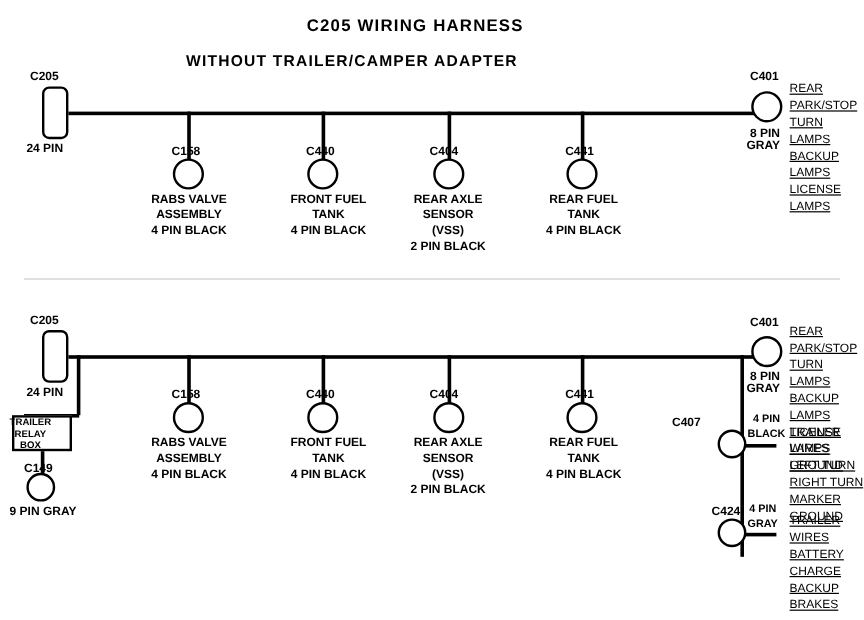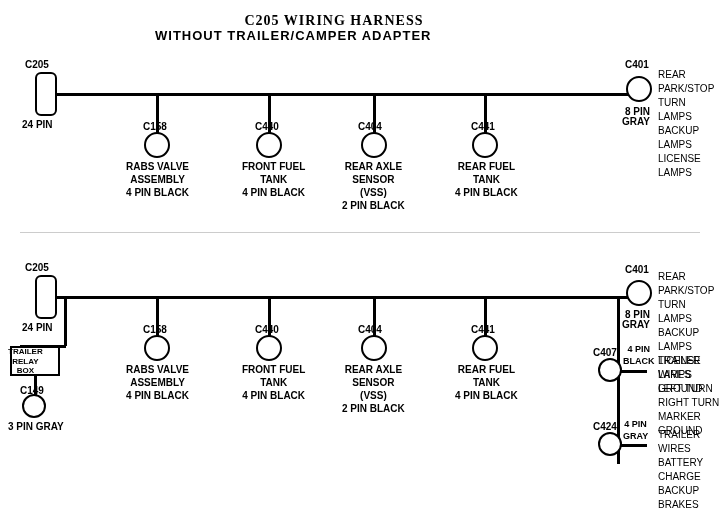--- a/index.html
+++ b/index.html
@@ -59,37 +59,38 @@
     .label {
       position: absolute;
       text-align: center;
       line-height: 1.3;
       font-weight: bold;
     }
     .label-left {
       position: absolute;
       text-align: left;
       line-height: 1.3;
+      text-decoration: underline;
     }
     .divider {
       position: absolute;
       background: #ccc;
       height: 1px;
       width: 680px;
       left: 20px;
     }
   </style>
 </head>
 <body>
 
 <div class="diagram-container">
 
-  <div class="page-title" style="position:absolute;top:5px;left:0;width:668px;font-family:Liberation Serif, serif;">C205 WIRING HARNESS</div>
+  <div class="page-title" style="position:absolute;top:5px;left:12px;width:668px;">C205 WIRING HARNESS</div>
 
-  <div class="section-label" style="top:28px;left:155px;">WITHOUT  TRAILER/CAMPER  ADAPTER</div>
+  <div class="section-label" style="top:43px;left:155px;">WITHOUT  TRAILER/CAMPER  ADAPTER</div>
 
   <div class="wire-h" style="top:93px;left:57px;width:590px;"></div>
 
   <div class="connector-rect" style="top:72px;left:35px;width:22px;height:44px;"></div>
   <div class="label" style="top:58px;left:25px;">C205</div>
   <div class="label" style="top:118px;left:22px;">24 PIN</div>
 
   <div class="connector" style="top:76px;left:626px;width:26px;height:26px;"></div>
   <div class="label" style="top:58px;left:625px;">C401</div>
   <div class="label-left" style="top:68px;left:658px;line-height:1.4;">REAR PARK/STOP<br>TURN LAMPS<br>BACKUP LAMPS<br>LICENSE LAMPS</div>
@@ -127,33 +128,33 @@
 
   <div class="wire-v" style="top:296px;left:64px;height:50px;"></div>
   <div class="wire-h" style="top:345px;left:20px;width:46px;"></div>
 
   <div style="position:absolute;top:346px;left:10px;width:50px;height:30px;border:2px solid #000;background:#fff;"></div>
   <div class="label" style="top:347px;left:8px;font-size:8px;line-height:1.2;">TRAILER<br>RELAY<br>BOX</div>
 
   <div class="wire-v" style="top:376px;left:34px;height:20px;"></div>
   <div class="connector" style="top:394px;left:22px;width:24px;height:24px;"></div>
   <div class="label" style="top:384px;left:20px;">C149</div>
-  <div class="label" style="top:420px;left:8px;">3 PIN GRAY</div>
+  <div class="label" style="top:420px;left:8px;">9 PIN GRAY</div>
 
   <div class="connector" style="top:280px;left:626px;width:26px;height:26px;"></div>
   <div class="label" style="top:263px;left:625px;">C401</div>
   <div class="label-left" style="top:270px;left:658px;line-height:1.4;">REAR PARK/STOP<br>TURN LAMPS<br>BACKUP LAMPS<br>LICENSE LAMPS<br>GROUND</div>
   <div class="label" style="top:308px;left:625px;">8 PIN</div>
   <div class="label" style="top:318px;left:622px;">GRAY</div>
 
   <div class="wire-v" style="top:296px;left:617px;height:168px;"></div>
 
   <div class="wire-h" style="top:370px;left:617px;width:30px;"></div>
   <div class="connector" style="top:358px;left:598px;width:24px;height:24px;"></div>
-  <div class="label" style="top:346px;left:593px;">C407</div>
+  <div class="label" style="top:346px;left:560px;">C407</div>
   <div class="label" style="top:344px;left:623px;font-size:9px;line-height:1.3;">4 PIN<br>BLACK</div>
   <div class="label-left" style="top:354px;left:658px;line-height:1.4;">TRAILER WIRES<br>LEFT TURN<br>RIGHT TURN<br>MARKER<br>GROUND</div>
 
   <div class="wire-h" style="top:444px;left:617px;width:30px;"></div>
   <div class="connector" style="top:432px;left:598px;width:24px;height:24px;"></div>
   <div class="label" style="top:420px;left:593px;">C424</div>
   <div class="label" style="top:419px;left:623px;font-size:9px;line-height:1.3;">4 PIN<br>GRAY</div>
   <div class="label-left" style="top:428px;left:658px;line-height:1.4;">TRAILER WIRES<br>BATTERY CHARGE<br>BACKUP<br>BRAKES</div>
 
   <div class="wire-v" style="top:296px;left:156px;height:42px;"></div>

